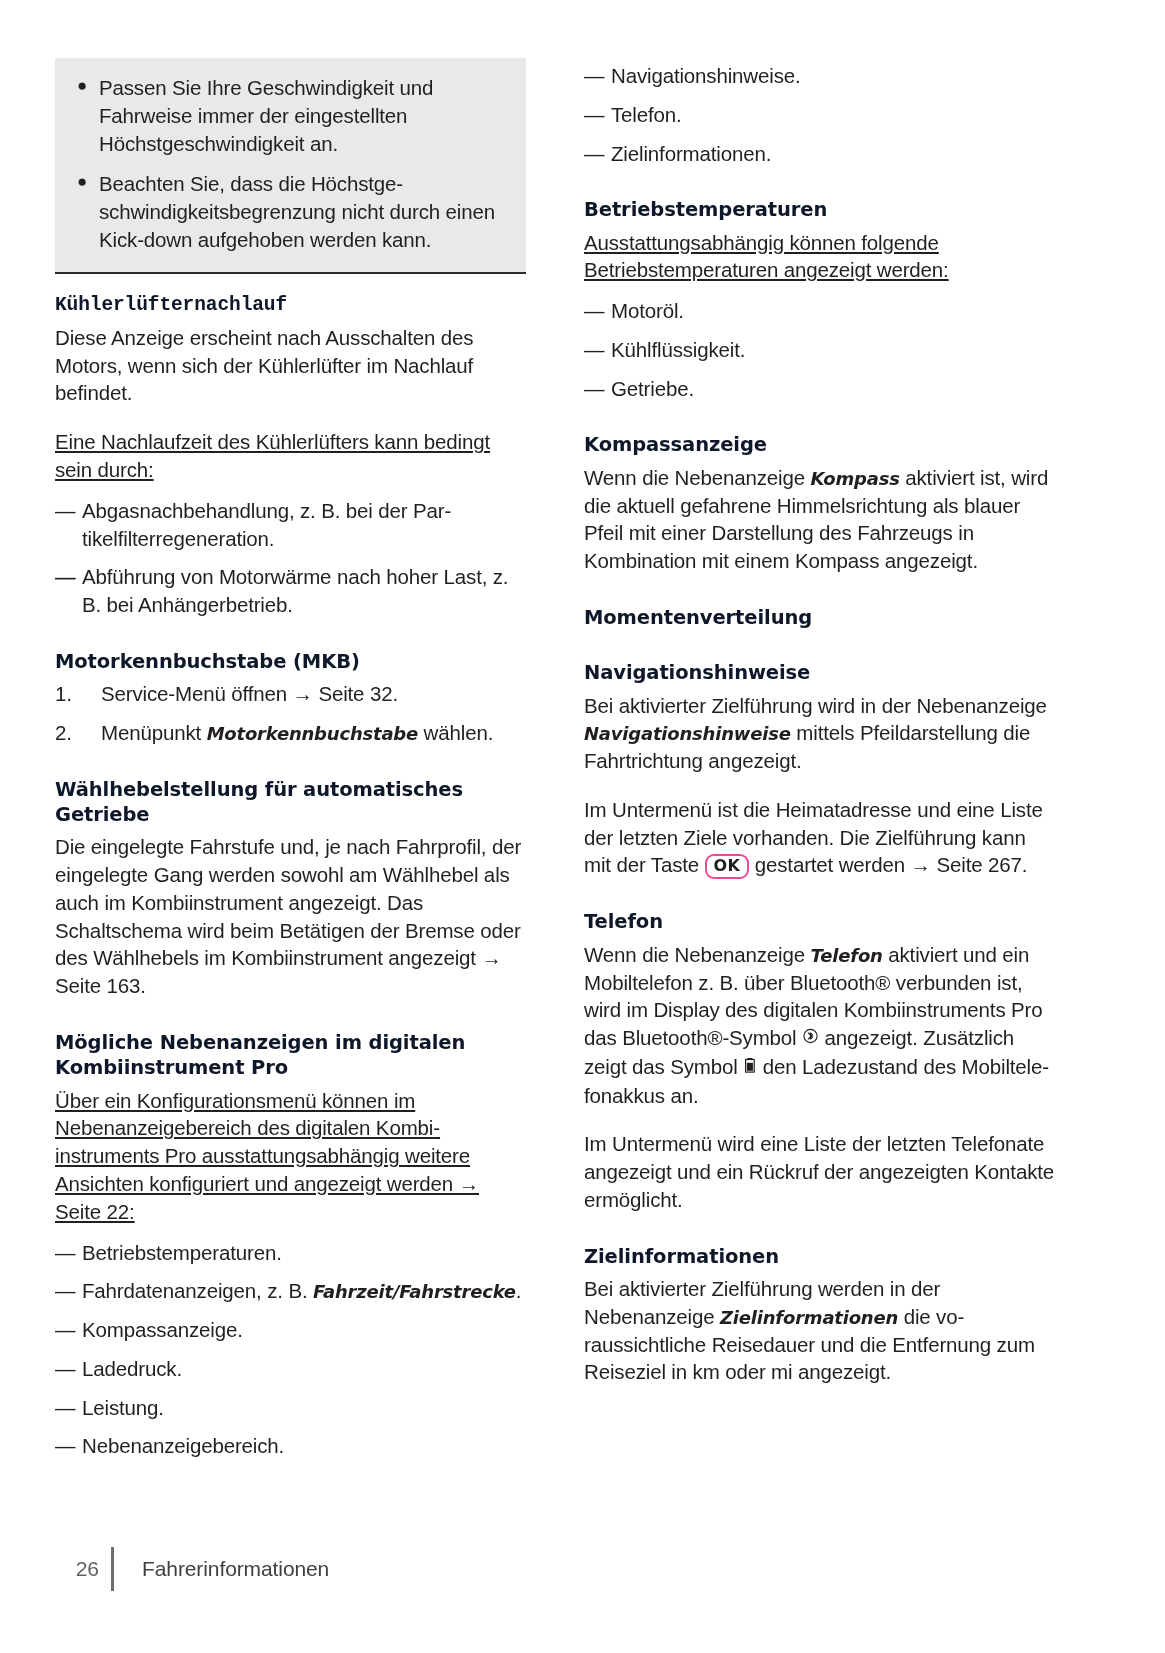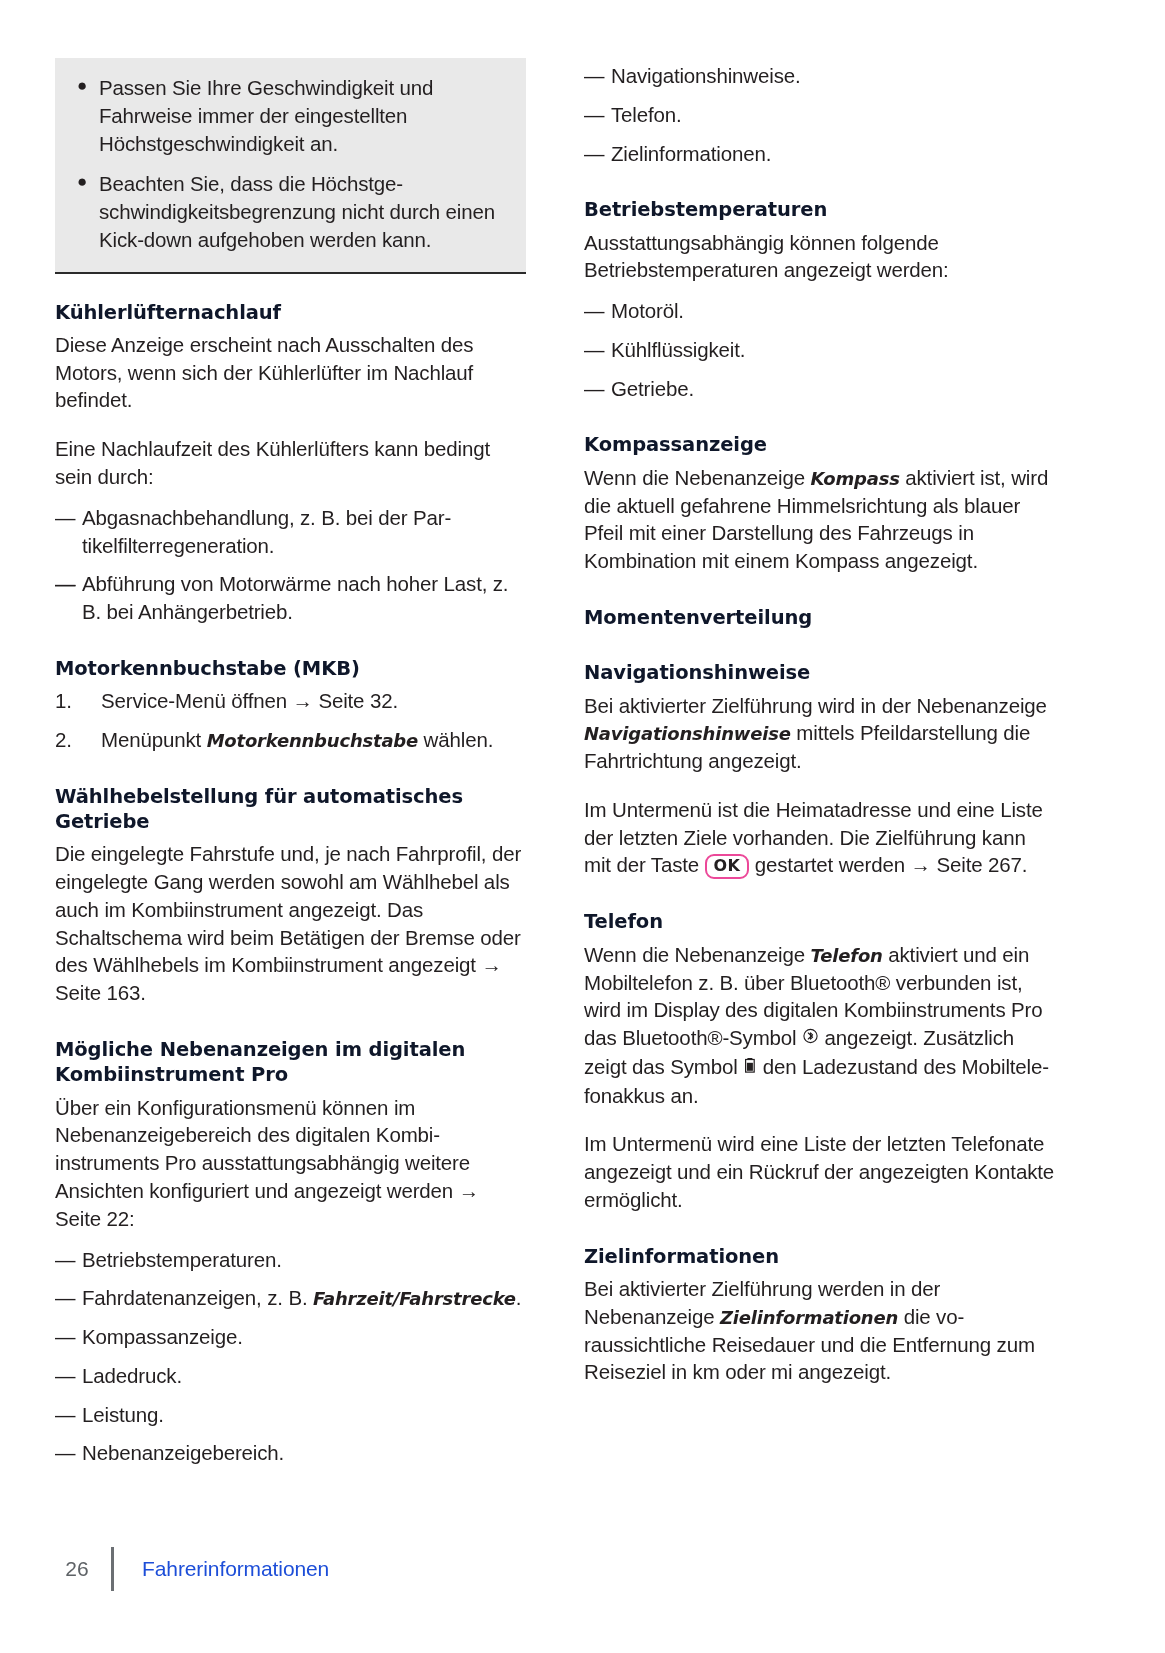--- a/index.html
+++ b/index.html
@@ -49,21 +49,21 @@
   }
   .sec-head.spaced { margin-top: 30px; }
 
   p.body {
     font-size: 20.5px;
     line-height: 1.355;
     margin: 0 0 21px 0;
     color: #231f20;
     letter-spacing: -0.15px;
   }
-  p.body.tight { margin-bottom: 13px; }
+  p.body.tight { margin-bottom: 13px; text-decoration: underline; }
   p.body.last { margin-bottom: 0; }
 
   
   ul.dash {
     list-style: none;
     margin: 0 0 21px 0;
     padding: 0;
   }
   ul.dash li {
     position: relative;
@@ -165,32 +165,32 @@
     left: 55px;
     bottom: 62px;
     width: 1000px;
     display: flex;
     align-items: center;
     color: #5e6266;
   }
   .footer .pageno {
     font-size: 21px;
     width: 44px;
-    text-align: center;
+    text-align: right;
     color: #5e6266;
   }
   .footer .rule {
     width: 3px;
     height: 44px;
     background: #6b6f73;
     margin: 0 28px 0 12px;
   }
   .footer .chapter {
     font-size: 21px;
-    color: #1d4ed8;
+    color: #404040;
     letter-spacing: -0.1px;
   }
 </style>
 </head>
 <body>
 
 <div class="page">
 
   <div class="columns">
 
@@ -202,21 +202,21 @@
             <span class="bullet-mark">●</span>
             <span>Passen Sie Ihre Geschwindigkeit und Fahrweise immer der eingestellten Höchstgeschwindigkeit an.</span>
           </li>
           <li>
             <span class="bullet-mark">●</span>
             <span>Beachten Sie, dass die Höchstge­schwindigkeitsbegrenzung nicht durch einen Kick-down aufgehoben werden kann.</span>
           </li>
         </ul>
       </div>
 
-      <h2 class="sec-head" style="margin-top:26px;">Kühlerlüfternachlauf</h2>
+      <h2 class="sec-head" style="margin-top:19px;font-family:Liberation Mono, monospace;">Kühlerlüfternachlauf</h2>
       <p class="body">Diese Anzeige erscheint nach Ausschalten des Motors, wenn sich der Kühlerlüfter im Nachlauf befindet.</p>
       <p class="body tight">Eine Nachlaufzeit des Kühlerlüfters kann bedingt sein durch:</p>
       <ul class="dash">
         <li>
           <span class="dash-mark">—</span>
           <span>Abgasnachbehandlung, z. B. bei der Par­tikelfilterregeneration.</span>
         </li>
         <li>
           <span class="dash-mark">—</span>
         </li>

